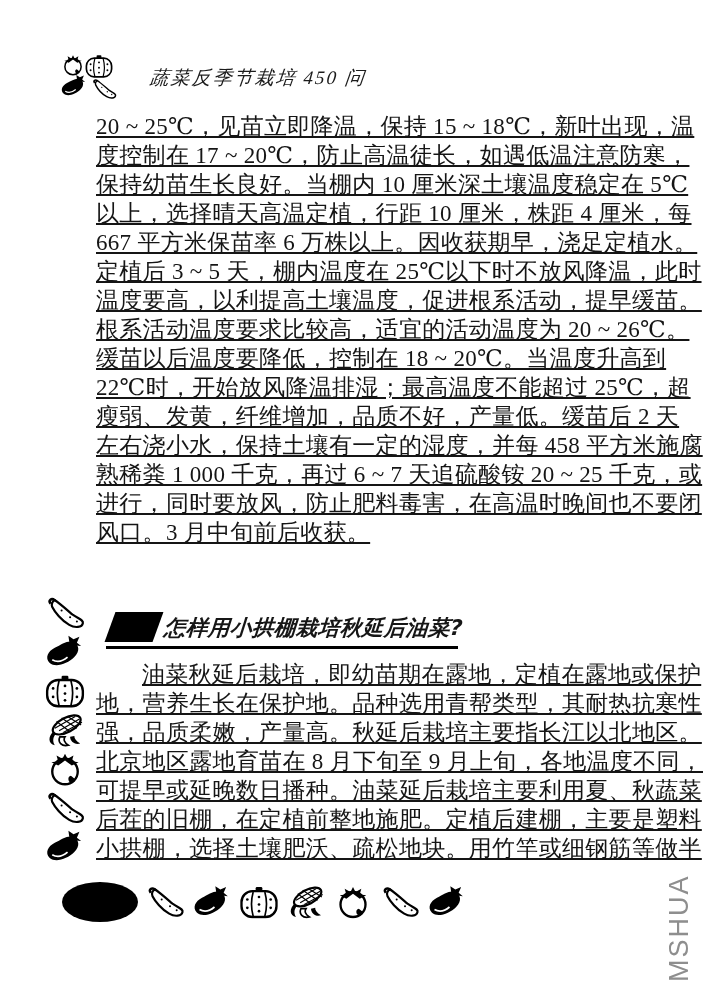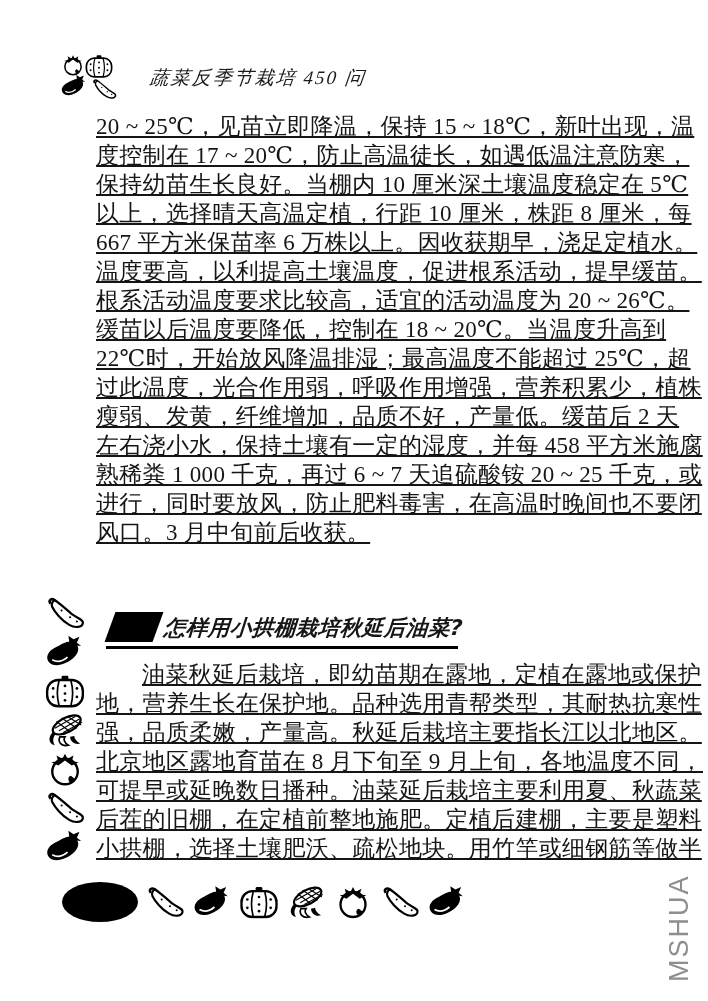--- a/index.html
+++ b/index.html
@@ -156,27 +156,27 @@
       <use href="#sym-eggplant" x="0" y="20" width="28" height="24"></use>
       <use href="#sym-cucumber" x="26" y="24" width="36" height="22"></use>
     </svg>
     <div class="header-title">蔬菜反季节栽培 450 问</div>
   </div>
 
   <div class="para para1">
     <div class="line">20 ~ 25℃，见苗立即降温，保持 15 ~ 18℃，新叶出现，温</div>
     <div class="line">度控制在 17 ~ 20℃，防止高温徒长，如遇低温注意防寒，</div>
     <div class="line">保持幼苗生长良好。当棚内 10 厘米深土壤温度稳定在 5℃</div>
-    <div class="line">以上，选择晴天高温定植，行距 10 厘米，株距 8 厘米，每</div>
+    <div class="line">以上，选择晴天高温定植，行距 10 厘米，株距 4 厘米，每</div>
     <div class="line">667 平方米保苗率 6 万株以上。因收获期早，浇足定植水。</div>
+    <div class="line">定植后 3 ~ 5 天，棚内温度在 25℃以下时不放风降温，此时</div>
     <div class="line">温度要高，以利提高土壤温度，促进根系活动，提早缓苗。</div>
     <div class="line">根系活动温度要求比较高，适宜的活动温度为 20 ~ 26℃。</div>
     <div class="line">缓苗以后温度要降低，控制在 18 ~ 20℃。当温度升高到</div>
     <div class="line">22℃时，开始放风降温排湿；最高温度不能超过 25℃，超</div>
-    <div class="line">过此温度，光合作用弱，呼吸作用增强，营养积累少，植株</div>
     <div class="line">瘦弱、发黄，纤维增加，品质不好，产量低。缓苗后 2 天</div>
     <div class="line">左右浇小水，保持土壤有一定的湿度，并每 458 平方米施腐</div>
     <div class="line">熟稀粪 1 000 千克，再过 6 ~ 7 天追硫酸铵 20 ~ 25 千克，或</div>
     <div class="line">进行，同时要放风，防止肥料毒害，在高温时晚间也不要闭</div>
     <div class="line short">风口。3 月中旬前后收获。</div>
   </div>
 
   <div class="question-row">
     <div class="question-badge"></div>
     <div class="question-title">怎样用小拱棚栽培秋延后油菜?</div>

